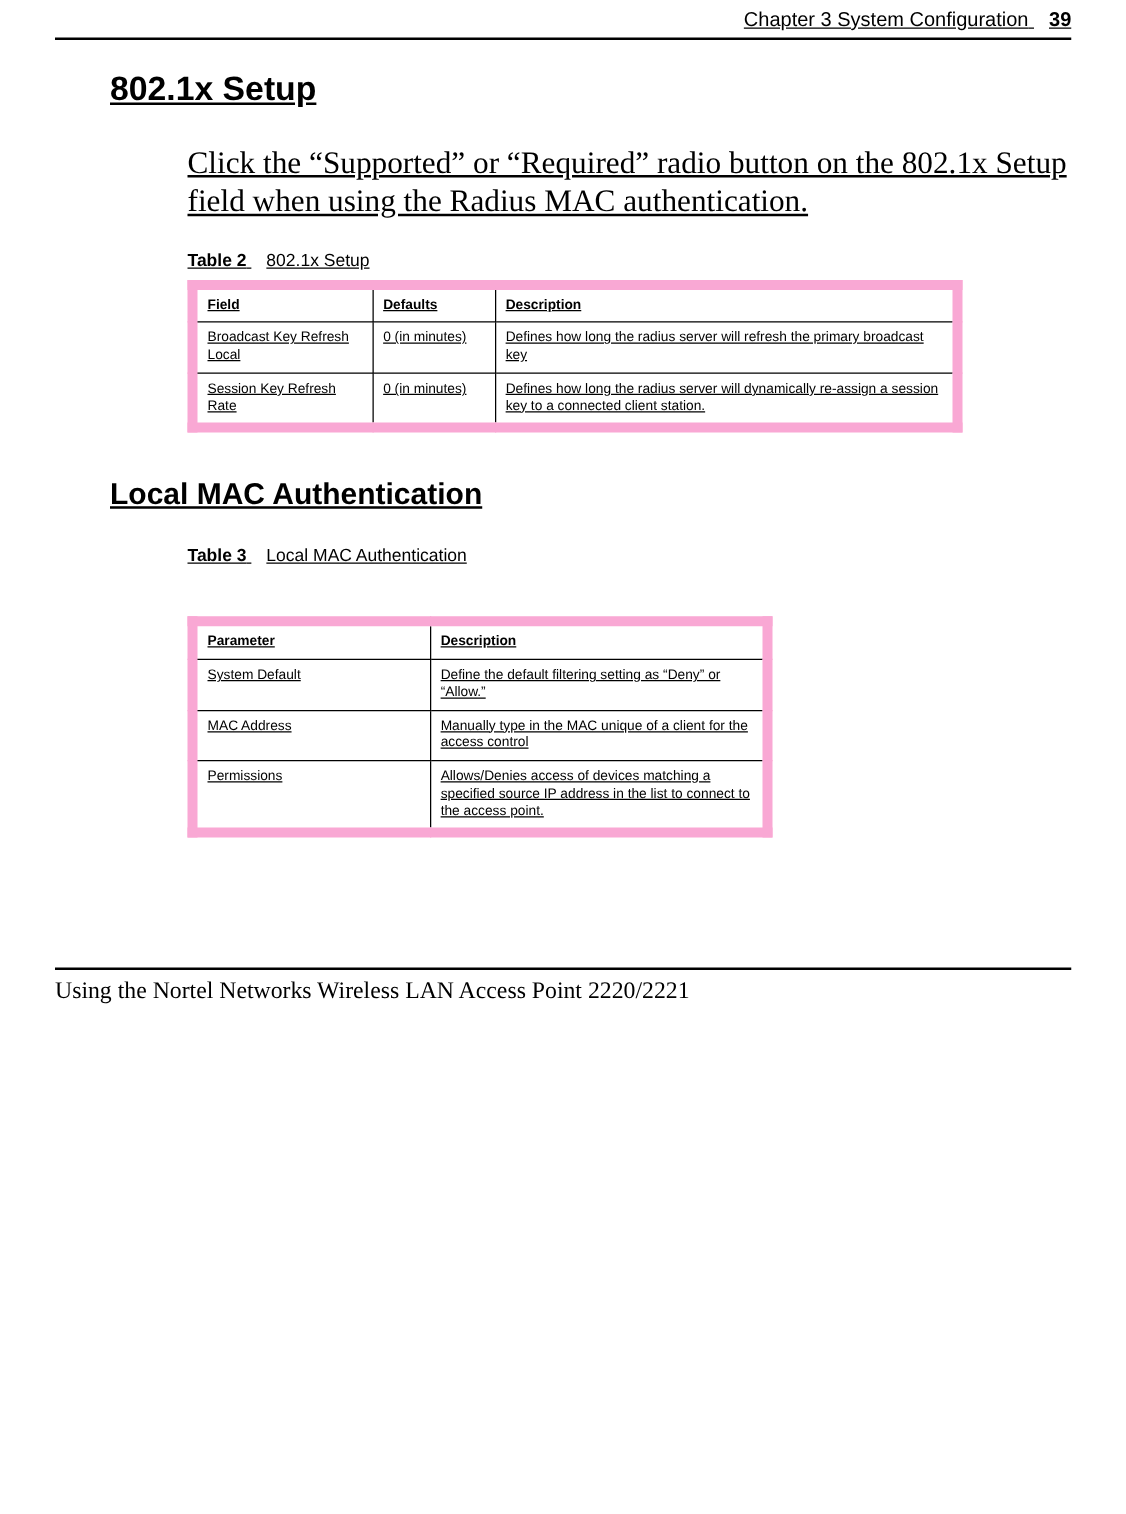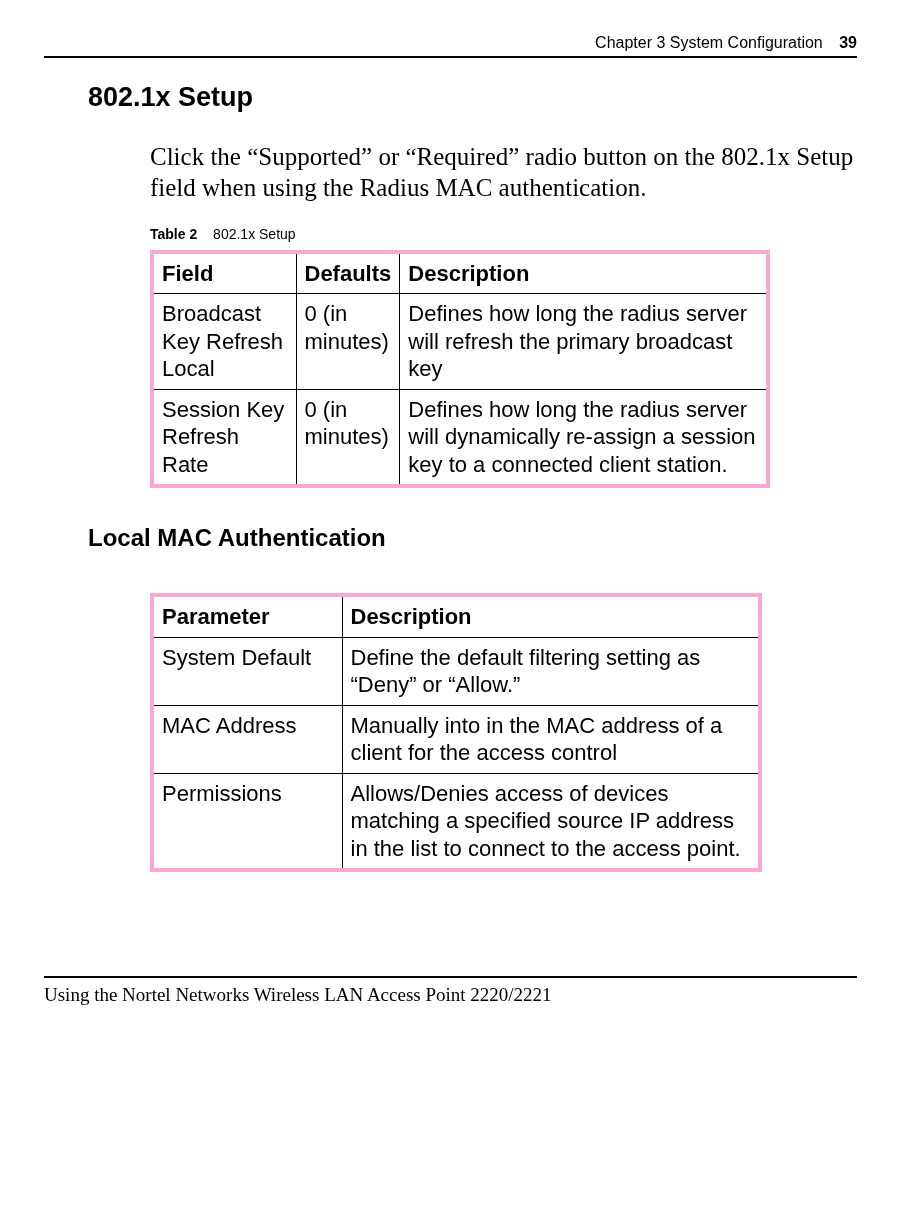--- a/index.html
+++ b/index.html
@@ -5,21 +5,22 @@
     * { box-sizing: border-box; }
     body {
       margin: 0;
       padding: 0;
       font-family: "Times New Roman", Times, serif;
       color: #000;
       background: #fff;
       width: 901px;
     }
     .page {
-      padding: 34px 44px 20px 44px;
+      padding: 8px 44px 20px 44px;
+      text-decoration: underline;
     }
     .header {
       text-align: right;
       font-family: Arial, Helvetica, sans-serif;
       font-size: 16px;
       padding-bottom: 4px;
     }
     .header .chapter { font-weight: normal; }
     .header .pagenum { font-weight: bold; margin-left: 12px; }
     .hr-top {
@@ -54,38 +55,38 @@
     .table-caption {
       font-family: Arial, Helvetica, sans-serif;
       font-size: 14px;
       margin-bottom: 8px;
     }
     .table-caption .tlabel { font-weight: bold; }
     .table-caption .ttitle { font-weight: normal; margin-left: 12px; }
     table {
       border-collapse: collapse;
       font-family: Arial, Helvetica, sans-serif;
-      font-size: 22px;
-      border: 4px solid #f9a8d4;
+      font-size: 11px;
+      border: 8px solid #f9a8d4;
       margin-bottom: 4px;
     }
     th, td {
       border: 1px solid #000;
       padding: 6px 8px;
       text-align: left;
       vertical-align: top;
       font-weight: normal;
       line-height: 1.25;
     }
     th { font-weight: bold; }
     .t2 { width: 620px; }
     .t2 col.c1 { width: 144px; }
     .t2 col.c2 { width: 98px; }
     .t2 col.c3 { width: auto; }
-    .t3 { width: 612px; margin-top: 41px; }
+    .t3 { width: 468px; margin-top: 41px; }
     .t3 col.c1 { width: 190px; }
     .t3 col.c2 { width: auto; }
     .footer-space { height: 80px; }
     .hr-bot {
       border: none;
       border-top: 2px solid #000;
       margin: 0 44px 0 44px;
     }
     .footer {
       text-align: left;
@@ -138,38 +139,42 @@
           <td>Defines how long the radius server will dynamically re-assign a session key to a connected client station.</td>
         </tr>
       </tbody>
         </table>
     </div>
 
     <div class="h2">Local MAC Authentication</div>
 
     <div class="para-wrap">
 
+      <div class="table-caption">
+        <span class="tlabel">Table 3</span>
+        <span class="ttitle">Local MAC Authentication</span>
+      </div>
 
       <table class="t3">
         <colgroup>
             <col class="c1">
             <col class="c2">
           </colgroup>
         <tbody>
             <tr>
           <th>Parameter</th>
           <th>Description</th>
         </tr>
         <tr>
           <td>System Default</td>
           <td>Define the default filtering setting as “Deny” or “Allow.”</td>
         </tr>
         <tr>
           <td>MAC Address</td>
-          <td>Manually into in the MAC address of a client for the access control</td>
+          <td>Manually type in the MAC unique of a client for the access control</td>
         </tr>
         <tr>
           <td>Permissions</td>
           <td>Allows/Denies access of devices matching a specified source IP address in the list to connect to the access point.</td>
         </tr>
       </tbody>
         </table>
     </div>
   </div>
 

